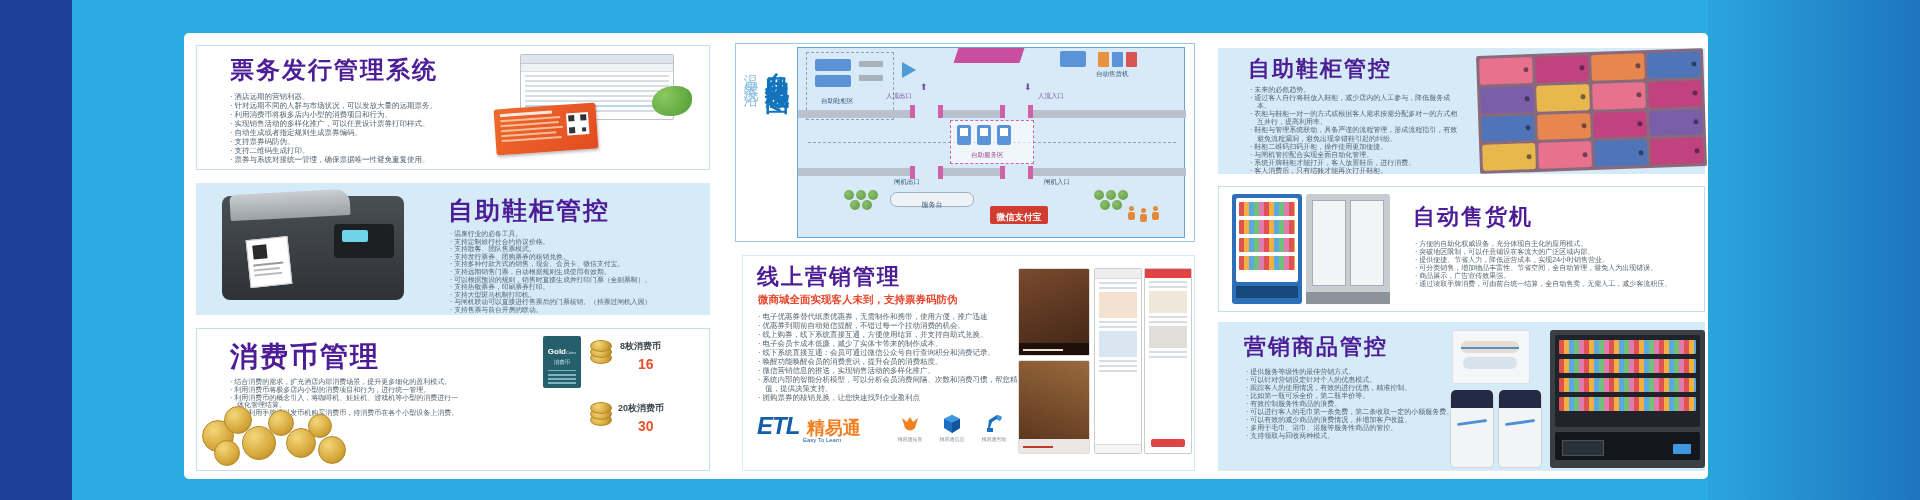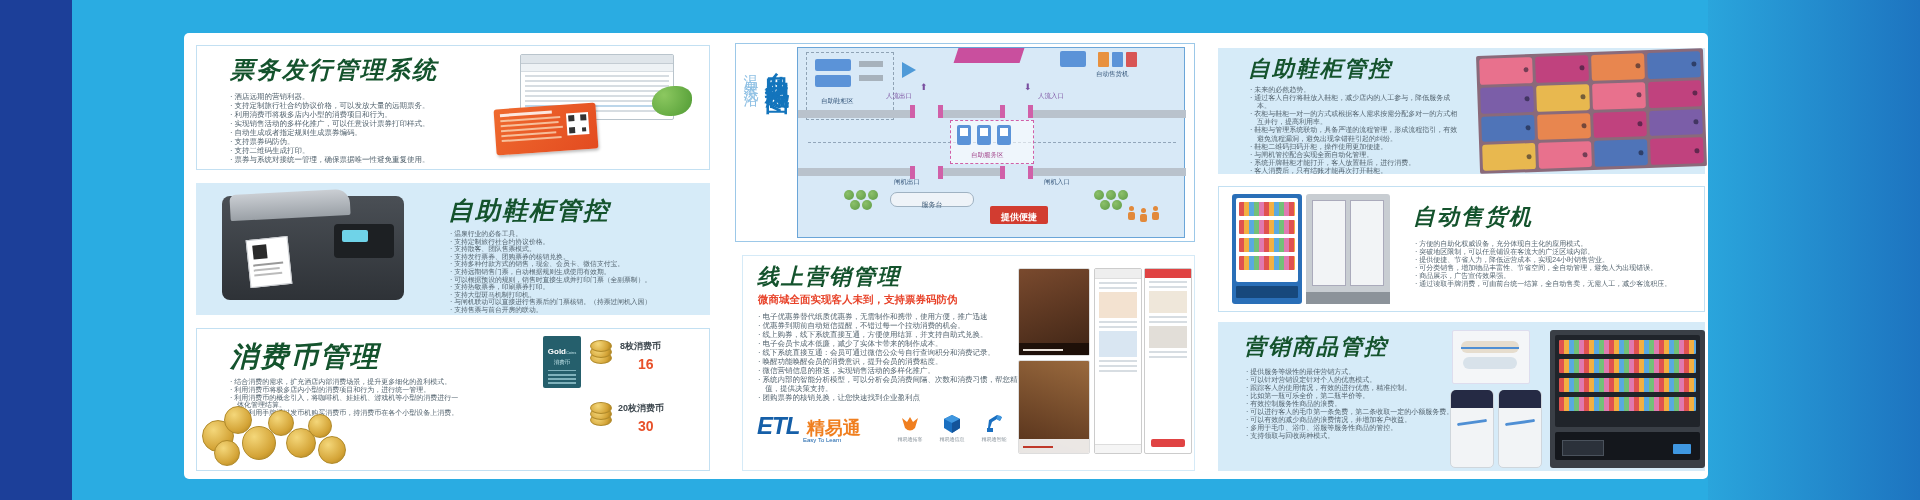--- a/index.html
+++ b/index.html
@@ -4,21 +4,21 @@
 <style>
   html,body{margin:0;padding:0;}
   body{width:1920px;height:500px;position:relative;overflow:hidden;
        background:#2aace2;font-family:"Liberation Sans",sans-serif;}
   .abs{position:absolute;}
   .sheet{position:absolute;left:184px;top:33px;width:1524px;height:446px;
          background:#ffffff;border-radius:5px;}
   .panel{position:absolute;box-sizing:border-box;}
   .panel.white{background:#fff;border:1px solid #c3e0f2;}
   .panel.blue{background:#d6ebf8;}
-  .ptitle{position:absolute;font-weight:bold;color:#14532d;letter-spacing:2px;white-space:nowrap;font-style:italic;}
+  .ptitle{position:absolute;font-weight:bold;color:#4c1d95;letter-spacing:2px;white-space:nowrap;}
   .bullets{position:absolute;color:#54646f;}
   .bullet{padding-left:7px;text-indent:-7px;}
   .v-text{writing-mode:vertical-rl;text-orientation:upright;position:absolute;white-space:nowrap;}
   
   .ph{position:absolute;border-radius:2px;}
   .row-line{height:2px;background:#d7dde2;margin:3px 4px;}
   
   .wall{position:absolute;height:8px;background:#b9c2cc;}
   .gatepost{position:absolute;width:5px;height:13px;background:#d060a8;}
   .plant{position:absolute;width:10px;height:10px;border-radius:50%;
@@ -47,21 +47,21 @@
 <div class="abs" style="left:0;top:0;width:72px;height:500px;background:#1c3f99;"></div>
 <div class="abs" style="left:1708px;top:0;width:212px;height:500px;background:linear-gradient(90deg,#2aa5dc,#1d74c0);"></div>
 
 <div class="sheet"></div>
 
 <div class="panel white" style="left:196px;top:45px;width:514px;height:125px;">
 </div>
 <div class="ptitle" style="left:230px;top:54px;font-size:24px;">票务发行管理系统</div>
 <div class="bullets" style="left:230px;top:92px;width:276px;font-size:7.5px;line-height:9px;">
     <div class="bullet">· 酒店远期的营销利器。</div>
-    <div class="bullet">· 支持定制旅行社合约协议价格，可以发放大量的远期票务。</div>
+    <div class="bullet">· 针对远期不同的人群与市场状况，可以发放大量的远期票务。</div>
     <div class="bullet">· 利用消费币将极多店内小型的消费项目和行为。</div>
     <div class="bullet">· 实现销售活动的多样化推广，可以任意设计票券打印样式。</div>
     <div class="bullet">· 自动生成或者指定规则生成票券编码。</div>
     <div class="bullet">· 支持票券码防伪。</div>
     <div class="bullet">· 支持二维码生成打印。</div>
     <div class="bullet">· 票券与系统对接统一管理，确保票据唯一性避免重复使用。</div>
   </div>
 
 <div class="ph" style="left:520px;top:54px;width:152px;height:64px;background:#fff;border:1px solid #b9c4cc;">
   <div style="height:8px;background:#dfe5ea;border-bottom:1px solid #c4ccd3;"></div>
@@ -227,21 +227,21 @@
         <i></i>
       </div>
     <div class="dlabel" style="left:20px;top:30px;color:#a3488d;">自助服务区</div>
   </div>
 
   <div class="abs" style="left:92px;top:144px;width:82px;height:13px;background:#eef3f8;border:1px solid #9fb2c2;border-radius:7px;text-align:center;">
     <span style="font-size:7px;color:#45617c;line-height:13px;">服务台</span>
   </div>
 
   <div class="abs" style="left:192px;top:158px;width:58px;height:18px;background:#d23c30;border-radius:2px;text-align:center;">
-    <span style="font-size:9px;font-weight:bold;color:#fff;line-height:18px;">提供便捷</span>
+    <span style="font-size:9px;font-weight:bold;color:#fff;line-height:18px;">微信支付宝</span>
   </div>
 
   <div class="plant" style="left:58px;top:142px;"></div>
   <div class="plant" style="left:70px;top:142px;"></div>
   <div class="plant" style="left:46px;top:142px;"></div>
   <div class="plant" style="left:52px;top:152px;"></div>
   <div class="plant" style="left:64px;top:152px;"></div>
   <div class="plant" style="left:296px;top:142px;"></div>
   <div class="plant" style="left:308px;top:142px;"></div>
   <div class="plant" style="left:320px;top:142px;"></div>

